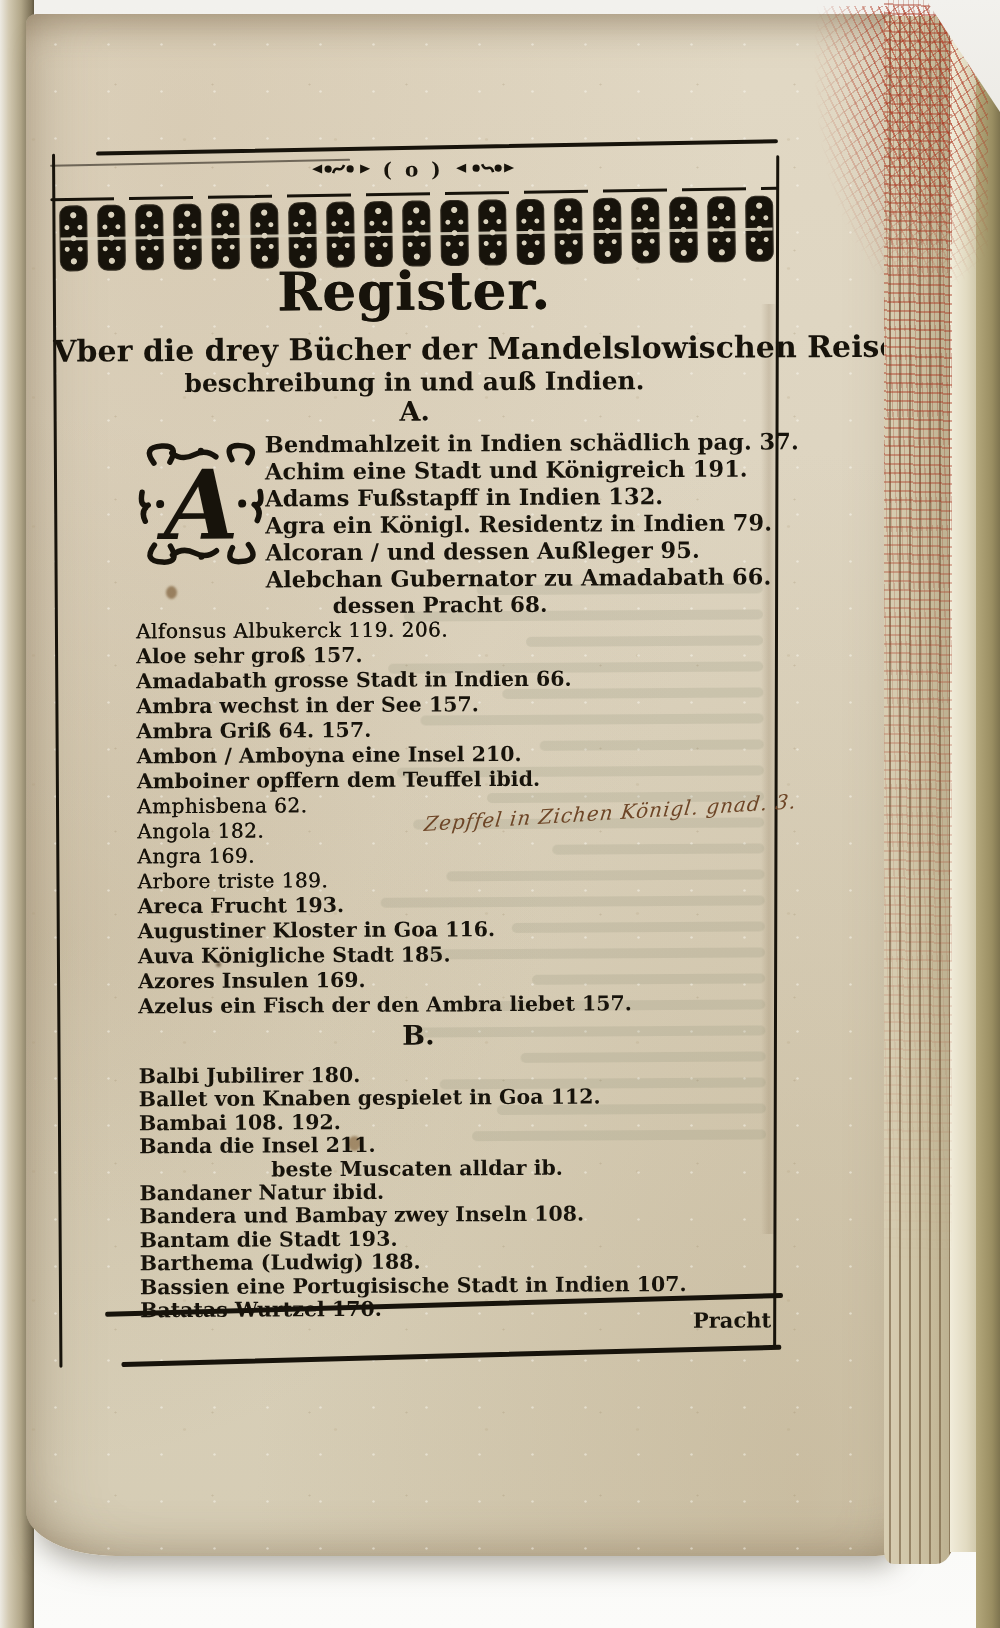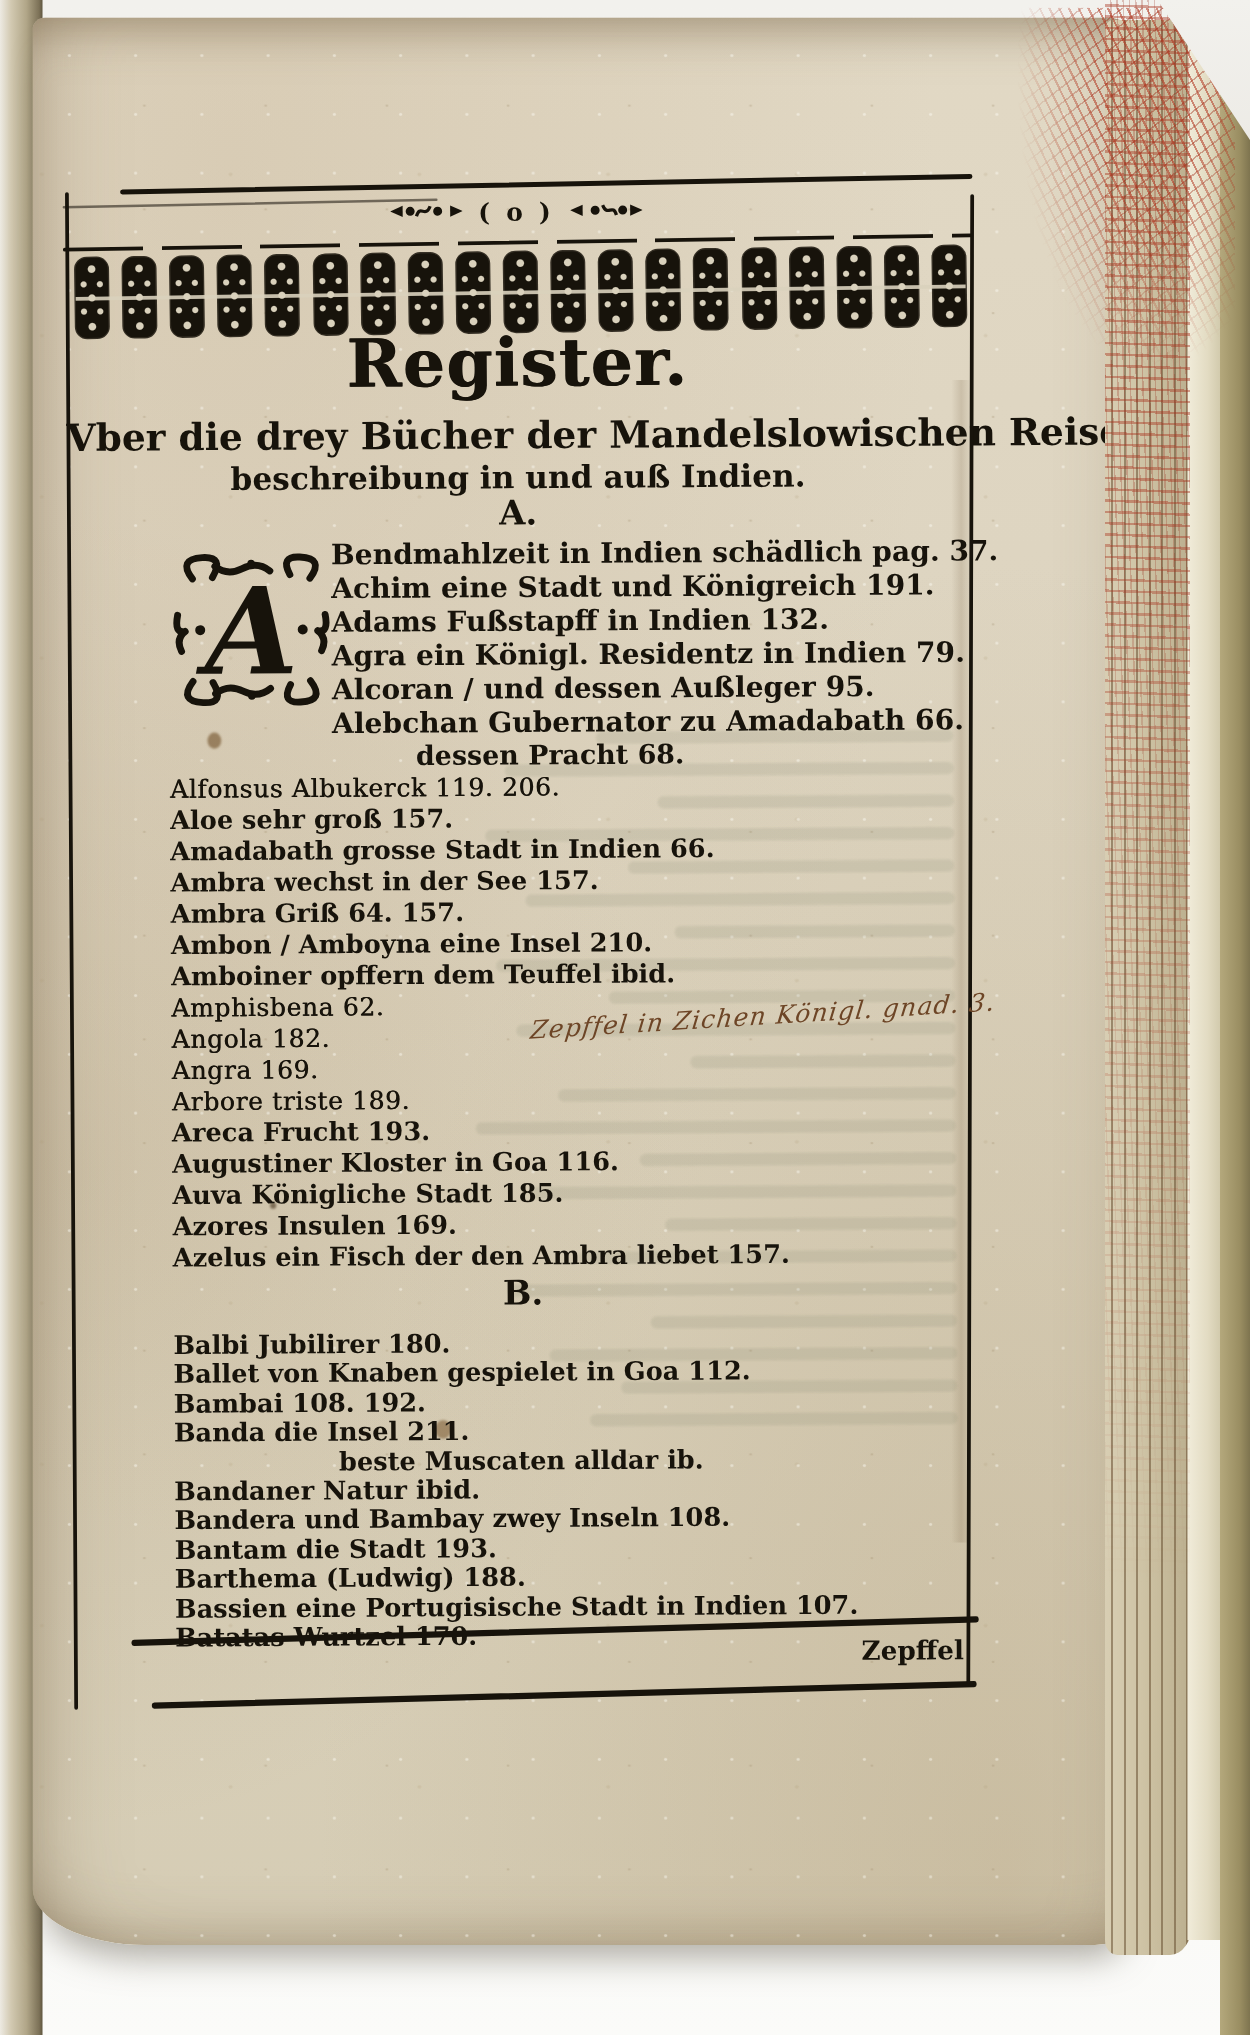--- a/index.html
+++ b/index.html
@@ -267,21 +267,21 @@
           <div class="entry indent">beste Muscaten alldar  ib.</div>
           <div class="entry">Bandaner Natur  ibid.</div>
           <div class="entry">Bandera und Bambay zwey Inseln  108.</div>
           <div class="entry">Bantam die Stadt  193.</div>
           <div class="entry">Barthema (Ludwig)  188.</div>
           <div class="entry">Bassien eine Portugisische Stadt in Indien 107.</div>
           <div class="entry">Batatas Wurtzel  170.</div>
         </div>
 
       <div class="hr hr3"></div>
-      <div class="catchword">Zepffel</div>
+      <div class="catchword">Pracht</div>
       <div class="hr hr4"></div>
       <div class="vl"></div>
       <div class="vr"></div>
     </div>
 
     <div class="annotation">Zepffel in Zichen Königl. gnad. 3.</div>
   </div>
 
   <div class="fore-edges"></div>
   <div class="specks-edge"></div>

